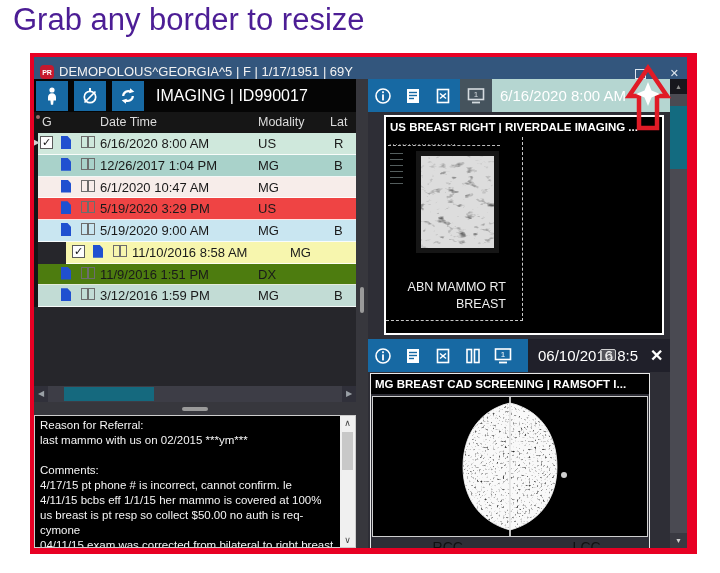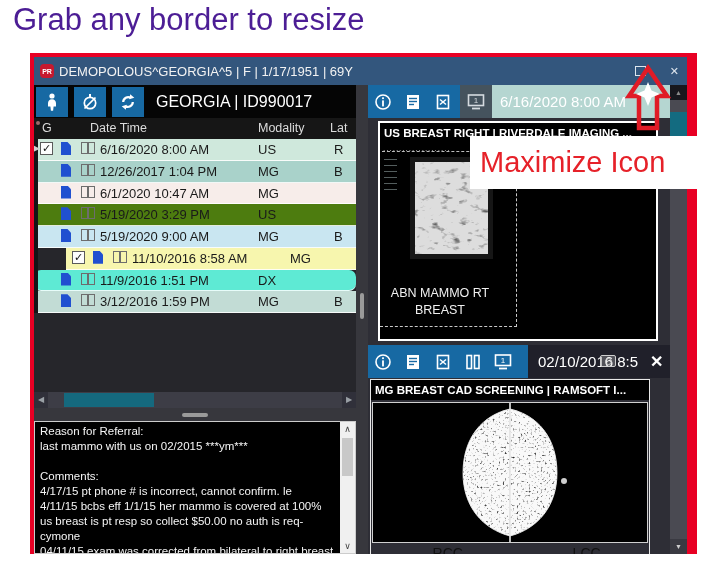--- a/index.html
+++ b/index.html
@@ -7,21 +7,21 @@
 
   
   .note-resize{position:absolute;left:13px;top:2px;font-size:31px;color:#4c1d95;white-space:nowrap;}
   .note-max{position:absolute;left:470px;top:136px;width:243px;height:53px;background:#ffffff;z-index:40;
             color:#e62129;font-size:29px;line-height:53px;padding-left:10px;box-sizing:border-box;white-space:nowrap;}
   .note-arrow{position:absolute;left:622px;top:64px;z-index:41;}
 
   
   .window{position:absolute;left:30px;top:53px;width:667px;height:501px;box-sizing:border-box;
           border-style:solid;border-color:#e80024;border-width:4px 10px 6px 4px;background:#2a2a31;}
-  .titlebar{height:28px;background:#33567d;display:flex;align-items:center;padding:0 6px;box-sizing:border-box;}
+  .titlebar{height:22px;background:#33567d;display:flex;align-items:flex-end;padding:0 6px;box-sizing:border-box;}
   .app-badge{width:14px;height:14px;background:#c6192e;border-radius:4px;color:#fff;font-size:7px;font-weight:bold;
              display:flex;align-items:center;justify-content:center;margin-right:5px;flex:0 0 auto;}
   .title-text{color:#f2f2f2;font-size:13px;white-space:nowrap;overflow:hidden;flex:1 1 auto;}
   .win-btns{display:flex;align-items:center;gap:24px;margin-right:2px;}
   .btn-max{width:9px;height:8px;border:1px solid #dfe6ee;display:inline-block;}
   .btn-close{color:#dfe6ee;font-size:11px;line-height:11px;}
 
   .main{position:relative;width:653px;height:469px;overflow:hidden;}
 
   
@@ -79,30 +79,30 @@
   .mon-btn{width:32px;height:33px;background:#45535d;display:flex;align-items:center;justify-content:center;flex:0 0 auto;}
   .vp1-date{flex:1 1 auto;height:33px;background:#b5d6d1;color:#ffffff;font-size:15px;line-height:33px;
             padding-left:8px;white-space:nowrap;overflow:hidden;position:relative;}
   .vp2-right{flex:1 1 auto;height:33px;background:#20202a;position:relative;color:#fff;}
   .vp2-date{position:absolute;left:10px;top:0;font-size:15px;line-height:33px;white-space:nowrap;}
   .cam{position:absolute;top:10px;width:16px;height:12px;border:1.5px solid #3c3c3c;border-radius:2px;box-sizing:border-box;background:rgba(230,230,230,.25);}
   .cam::after{content:"";position:absolute;left:4px;top:1.5px;width:5px;height:5px;border:1.5px solid #3c3c3c;border-radius:50%;}
   .cam.light{border-color:#cfcfcf;} .cam.light::after{border-color:#cfcfcf;}
   .vp2-close{position:absolute;left:282px;top:0;font-size:16px;font-weight:bold;line-height:33px;color:#fff;}
 
-  .vp1-frame{position:absolute;left:10px;top:36px;width:280px;height:220px;border:2px solid #ffffff;box-sizing:border-box;background:#000;overflow:hidden;}
+  .vp1-frame{position:absolute;left:16px;top:36px;width:280px;height:220px;border:2px solid #ffffff;box-sizing:border-box;background:#000;overflow:hidden;}
   .vp-header{height:20px;background:#000;color:#fff;font-weight:bold;font-size:11.5px;line-height:20px;padding-left:4px;white-space:nowrap;overflow:hidden;}
   .vp1-body{position:relative;width:100%;height:196px;}
   .us-cell{position:absolute;left:0;top:0;width:137px;height:184px;border-right:1px dashed #c9c9c9;border-bottom:1px dashed #c9c9c9;box-sizing:border-box;}
   .us-topdash{position:absolute;left:2px;top:8px;width:112px;border-top:1px dashed #bcbcbc;}
   .us-dots{position:absolute;left:3px;top:1px;color:#d8d8d8;font-size:8px;letter-spacing:1px;}
   .us-marks{position:absolute;left:4px;top:16px;width:13px;height:34px;opacity:.55;
             background:repeating-linear-gradient(#9aa 0 1px,transparent 1px 6px);}
   .us-thumb{position:absolute;left:30px;top:14px;width:83px;height:102px;}
-  .us-caption{position:absolute;left:0;top:142px;width:120px;text-align:center;color:#f0f0f0;font-size:12.5px;line-height:17px;}
+  .us-caption{position:absolute;left:0;top:142px;width:120px;text-align:right;color:#f0f0f0;font-size:12.5px;line-height:17px;}
   .us-caption .inner{width:120px;margin:0 auto;}
 
   .vp2-frame{position:absolute;left:2px;top:294px;width:280px;height:175px;border:1px solid #e8e8e8;border-bottom:none;box-sizing:border-box;overflow:hidden;background:transparent;}
   .mg-cell{position:absolute;left:1px;top:22px;width:276px;height:141px;border:1px solid #d0d0d0;box-sizing:border-box;background:#000;}
   .mg-labels{position:absolute;left:0;top:165px;width:280px;height:10px;overflow:hidden;color:#101010;font-size:14px;}
   .mg-labels .l1{position:absolute;left:22%;} .mg-labels .l2{position:absolute;left:72%;}
 
   .v-scrollbar{position:absolute;left:636px;top:0;width:17px;height:469px;background:#4a4a52;}
   .vsb-top{position:absolute;left:0;top:0;width:17px;height:15px;background:#17171d;color:#8a8a8a;font-size:7px;text-align:center;line-height:15px;}
   .vsb-thumb{position:absolute;left:0;top:27px;width:17px;height:63px;background:#136b80;}
@@ -160,27 +160,27 @@
             </svg>
           </div>
           <div class="ib">
             <svg width="20" height="20" viewBox="0 0 20 20">
               <path d="M5.2 10a5 5 0 0 1 7.6-4.2" fill="none" stroke="#fff" stroke-width="2.2"></path>
               <polygon points="12.2,2.2 16.3,5.8 11.2,7.2" fill="#fff"></polygon>
               <path d="M14.8 10a5 5 0 0 1-7.6 4.2" fill="none" stroke="#fff" stroke-width="2.2"></path>
               <polygon points="7.8,17.8 3.7,14.2 8.8,12.8" fill="#fff"></polygon>
             </svg>
           </div>
-          <div class="banner">GEORGIA | ID990017</div>
+          <div class="banner">IMAGING | ID990017</div>
         </div>
 
         <div class="tbl-header">
           <span class="hdr-dot"></span>
           <span style="left:8px">G</span>
-          <span style="left:56px">Date Time</span>
+          <span style="left:66px">Date Time</span>
           <span style="left:224px">Modality</span>
           <span style="left:296px">Lat</span>
         </div>
 
         <div class="rows">
           <div class="row" style="background: rgb(207, 232, 220);">
             <span class="cb"></span>
             <span class="doc"></span>
             <span class="pane"></span>
             <span class="c-date">6/16/2020 8:00 AM</span>
@@ -196,21 +196,21 @@
             <span class="c-lat">B</span>
           </div>
           <div class="row" style="background: rgb(247, 237, 234);">
 
             <span class="doc"></span>
             <span class="pane"></span>
             <span class="c-date">6/1/2020 10:47 AM</span>
             <span class="c-mod">MG</span>
             <span class="c-lat"></span>
           </div>
-          <div class="row" style="background: #4d7c0f; text-align: right;">
+          <div class="row" style="background: #ef4444; text-align: right;">
 
             <span class="doc"></span>
             <span class="pane"></span>
             <span class="c-date">5/19/2020 3:29 PM</span>
             <span class="c-mod">US</span>
             <span class="c-lat"></span>
           </div>
           <div class="row" style="background: rgb(201, 230, 241);">
 
             <span class="doc"></span>
@@ -220,21 +220,21 @@
             <span class="c-lat">B</span>
           </div>
           <div class="row" style="background: rgb(247, 246, 174); margin-left: 32px;">
             <span class="cb"></span>
             <span class="doc"></span>
             <span class="pane"></span>
             <span class="c-date">11/10/2016 8:58 AM</span>
             <span class="c-mod">MG</span>
             <span class="c-lat"></span>
           </div>
-          <div class="row" style="background: #5eead4; border-radius: 7px;">
+          <div class="row" style="background: #4d7c0f;">
 
             <span class="doc"></span>
             <span class="pane"></span>
             <span class="c-date">11/9/2016 1:51 PM</span>
             <span class="c-mod">DX</span>
             <span class="c-lat"></span>
           </div>
           <div class="row" style="background: rgb(194, 220, 213);">
 
             <span class="doc"></span>
@@ -374,21 +374,21 @@
             </div>
             <div class="tb-ic">
               <svg width="20" height="20" viewBox="0 0 20 20">
                 <rect x="2.5" y="3" width="15" height="10.5" fill="none" stroke="#fff" stroke-width="1.6"></rect>
                 <text x="10" y="11.3" font-size="8" fill="#fff" text-anchor="middle" font-family="Liberation Sans,sans-serif">1</text>
                 <line x1="6" y1="16.5" x2="14" y2="16.5" stroke="#fff" stroke-width="1.8"></line>
               </svg>
             </div>
           </div>
           <div class="vp2-right">
-            <span class="vp2-date">02/10/2016 8:5</span>
+            <span class="vp2-date">06/10/2016 8:5</span>
             <span class="cam light" style="left:72px"></span>
             <span class="vp2-close" style="left:122px">✕</span>
           </div>
         </div>
 
         <div class="vp2-frame">
           <div class="vp-header">MG BREAST CAD SCREENING | RAMSOFT I...</div>
           <div class="mg-cell">
             <svg width="274" height="139" viewBox="0 0 274 139">
               <rect x="0" y="0" width="274" height="139" fill="#000"></rect>
@@ -414,15 +414,14 @@
       </div>
 
     </div>
   </div>
 
   <svg class="note-arrow" width="52" height="72" viewBox="0 0 52 72">
     <polygon points="26,4 7,32 17,32 17,64 35,64 35,32 45,32" fill="none" stroke="#e01b26" stroke-width="4.5" stroke-linejoin="miter"></polygon>
     <polygon points="26,18 29.5,26.5 38,30 29.5,33.5 26,42 22.5,33.5 14,30 22.5,26.5" fill="#ffffff"></polygon>
   </svg>
 
-  <div class="note-max">Maximize Icon</div>
 
 </div>
 
 </body></html>

